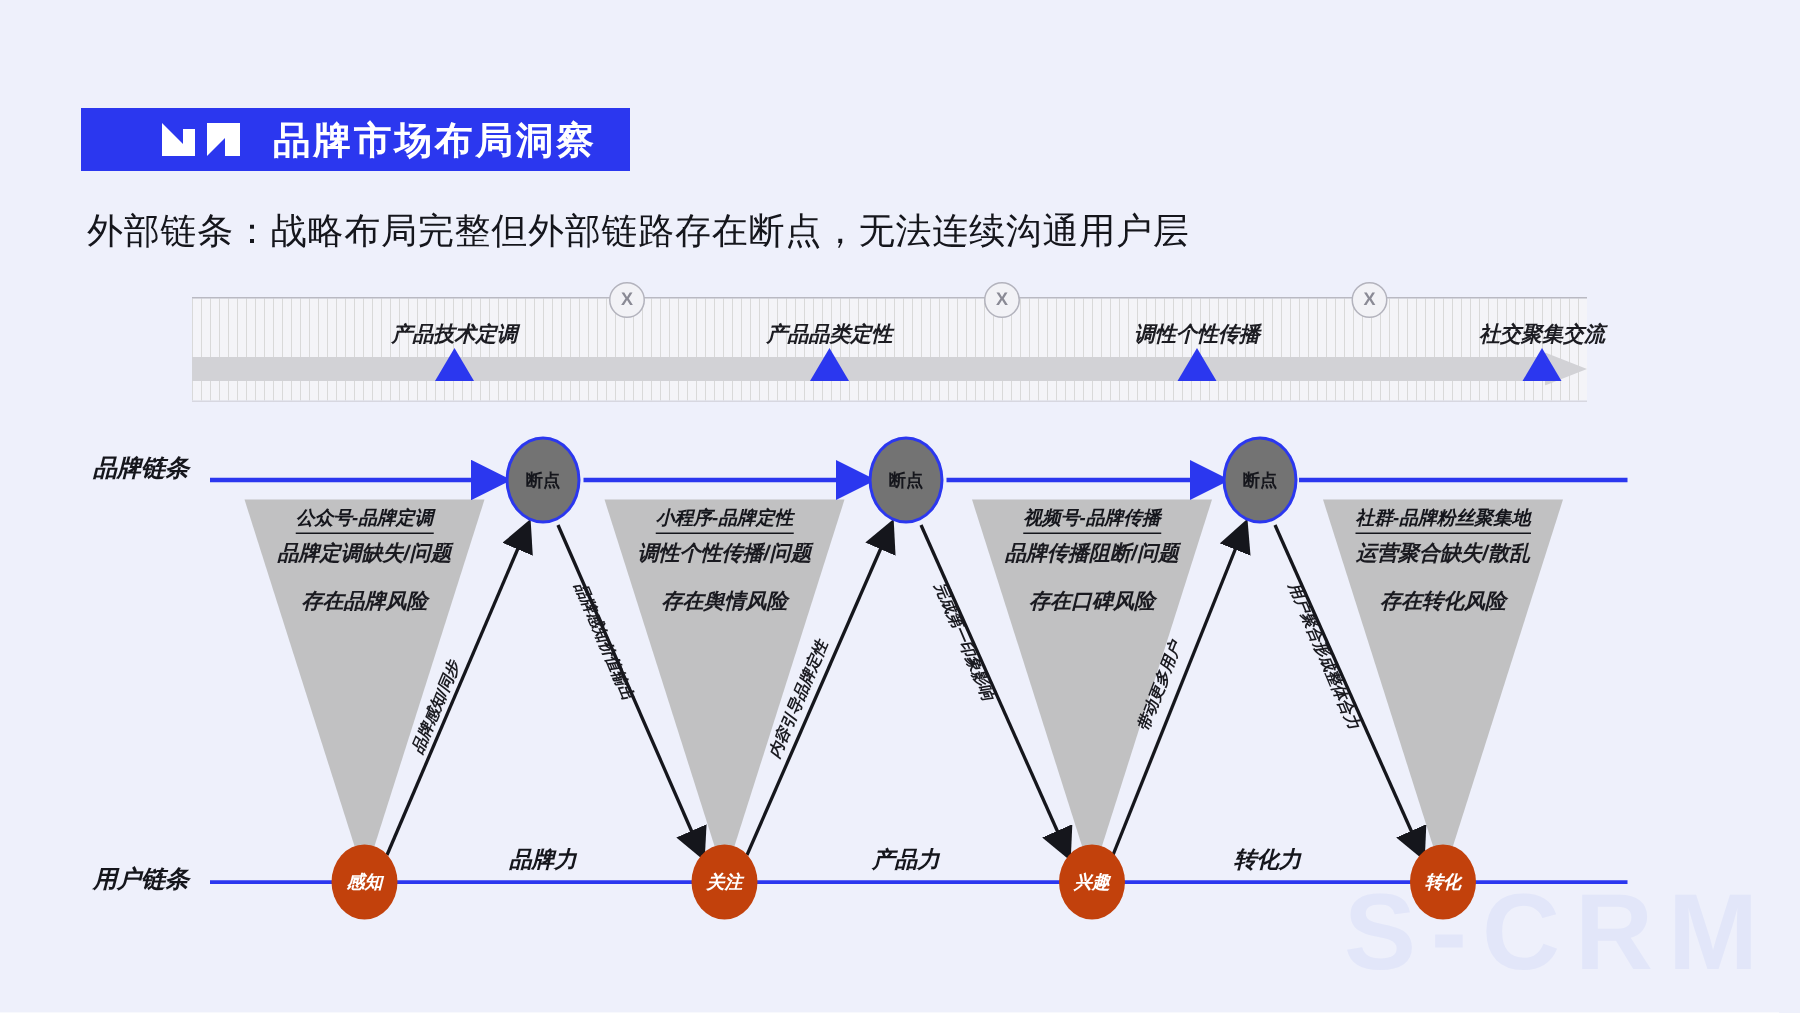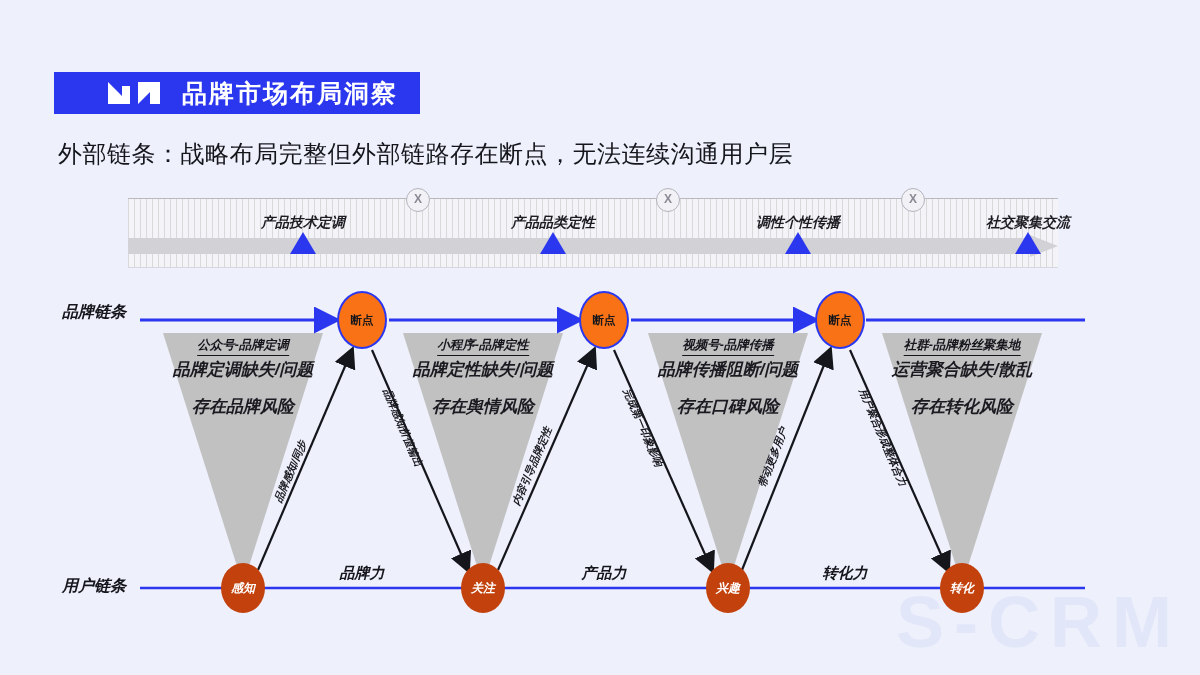--- a/index.html
+++ b/index.html
@@ -154,35 +154,35 @@
     padding-bottom: 1px;
     margin-top: 45px;
   }
   
   .break-node {
     position: absolute;
     transform: translate(-50%, -50%);
     width: 46px;
     height: 54px;
     border-radius: 50%;
-    background: #f97316;
+    background: #737373;
     border: 2px solid #2b37ef;
     display: flex;
     align-items: center;
     justify-content: center;
     font-size: 11.5px;
     font-weight: bold;
     color: #15161c;
   }
   
   .funnel-text {
     position: absolute;
     transform: translateX(-50%);
     text-align: center;
-    font-size: 17px;
+    font-size: 14px;
     font-style: italic;
     font-weight: bold;
     color: #1a1a20;
     line-height: 1.45;
     white-space: nowrap;
   }
   .funnel-text .gap { display: block; height: 12px; }
   
   .diag-label {
     position: absolute;
@@ -306,21 +306,21 @@
   <div class="break-node" style="left:362px; top:320px">断点</div>
   <div class="break-node" style="left:604px; top:320px">断点</div>
   <div class="break-node" style="left:840px; top:320px">断点</div>
 
   <div class="funnel-text" style="left:243px; top:358px">
     <span>品牌定调缺失/问题</span>
     <span class="gap"></span>
     <span>存在品牌风险</span>
   </div>
   <div class="funnel-text" style="left:483px; top:358px">
-    <span>品牌定性缺失/问题</span>
+    <span>调性个性传播/问题</span>
     <span class="gap"></span>
     <span>存在舆情风险</span>
   </div>
   <div class="funnel-text" style="left:728px; top:358px">
     <span>品牌传播阻断/问题</span>
     <span class="gap"></span>
     <span>存在口碑风险</span>
   </div>
   <div class="funnel-text" style="left:962px; top:358px">
     <span>运营聚合缺失/散乱</span>

